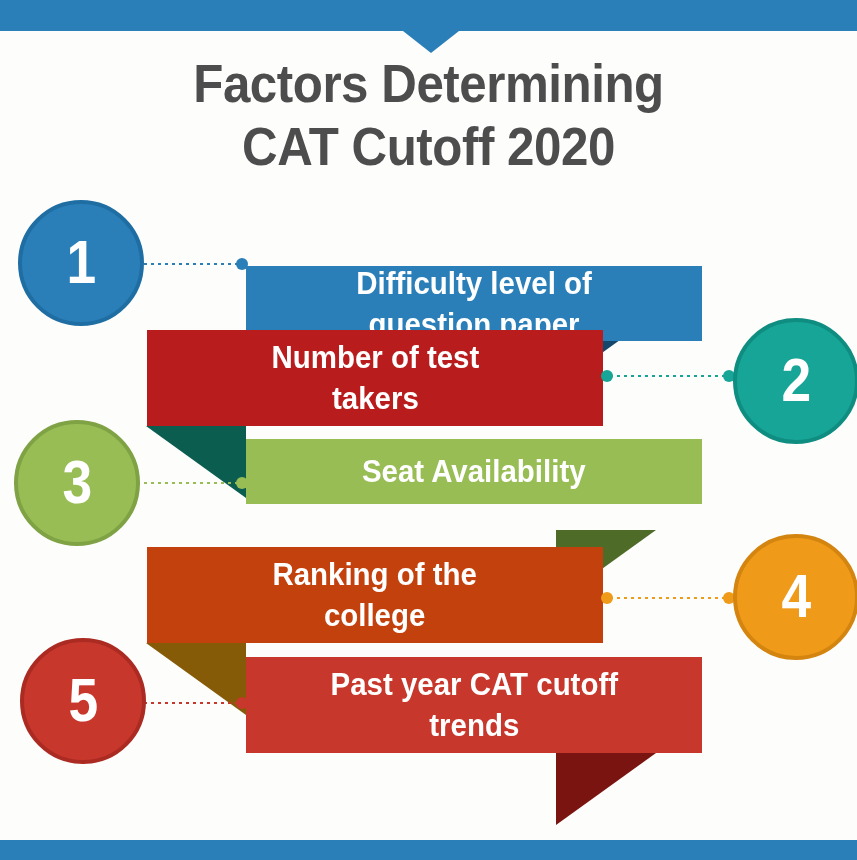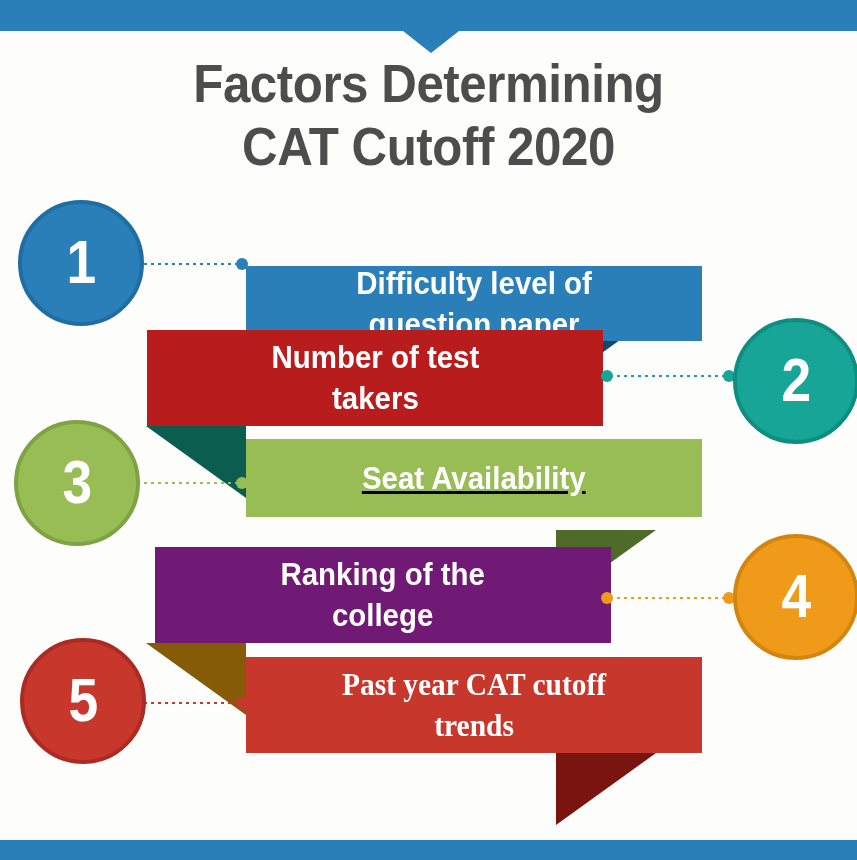--- a/index.html
+++ b/index.html
@@ -117,54 +117,54 @@
           <div class="line"></div>
           <div class="dot l"></div>
           <div class="dot r"></div>
         </div>
         <div class="circle" style="left: 733px; top: 318px; width: 126px; height: 126px; background: rgb(22, 165, 150); border: 4px solid rgb(15, 141, 128);">
           <div class="num">2</div>
         </div>
       </div>
       <div class="row" style="top: 0px;">
         <div class="fold" style="top: 530px; left: 556px; border-top: 72px solid rgb(79, 107, 40); border-right: 100px solid transparent;"></div>
-        <div class="banner" style="left: 246px; top: 439px; width: 456px; height: 78px; background: rgb(152, 189, 85); text-decoration: underline;">
+        <div class="banner" style="left: 246px; top: 439px; width: 456px; height: 65px; background: rgb(152, 189, 85);">
           <div class="txt">
             <div>Seat Availability</div>
           </div>
         </div>
         <div class="conn" style="left: 128px; top: 481px; width: 120px; color: rgb(152, 189, 85);">
           <div class="line"></div>
           <div class="dot l"></div>
           <div class="dot r"></div>
         </div>
         <div class="circle" style="left: 14px; top: 420px; width: 126px; height: 126px; background: rgb(152, 189, 85); border: 4px solid rgb(127, 162, 68);">
           <div class="num">3</div>
         </div>
       </div>
       <div class="row" style="top: 0px;">
         <div class="fold" style="top: 643px; left: 146px; border-top: 72px solid rgb(133, 91, 7); border-left: 100px solid transparent;"></div>
-        <div class="banner" style="left: 147px; top: 547px; width: 456px; height: 96px; background: #701a75; margin-left: 8px;">
+        <div class="banner" style="left: 147px; top: 547px; width: 456px; height: 96px; background: #c2410c;">
           <div class="txt">
             <div>Ranking of the</div>
             <div>college</div>
           </div>
         </div>
         <div class="conn" style="left: 601px; top: 596px; width: 134px; color: rgb(240, 154, 26);">
           <div class="line"></div>
           <div class="dot l"></div>
           <div class="dot r"></div>
         </div>
         <div class="circle" style="left: 733px; top: 534px; width: 126px; height: 126px; background: rgb(240, 154, 26); border: 4px solid rgb(212, 133, 15);">
           <div class="num">4</div>
         </div>
       </div>
       <div class="row" style="top: 0px;">
         <div class="fold" style="top: 753px; left: 556px; border-top: 72px solid rgb(122, 20, 16); border-right: 100px solid transparent;"></div>
-        <div class="banner" style="left: 246px; top: 657px; width: 456px; height: 96px; background: rgb(200, 55, 44); font-family: Liberation Serif, serif;">
+        <div class="banner" style="left: 246px; top: 657px; width: 456px; height: 96px; background: rgb(200, 55, 44);">
           <div class="txt">
             <div>Past year CAT cutoff</div>
             <div>trends</div>
           </div>
         </div>
         <div class="conn" style="left: 128px; top: 701px; width: 120px; color: rgb(200, 55, 44);">
           <div class="line"></div>
           <div class="dot l"></div>
           <div class="dot r"></div>
         </div>

